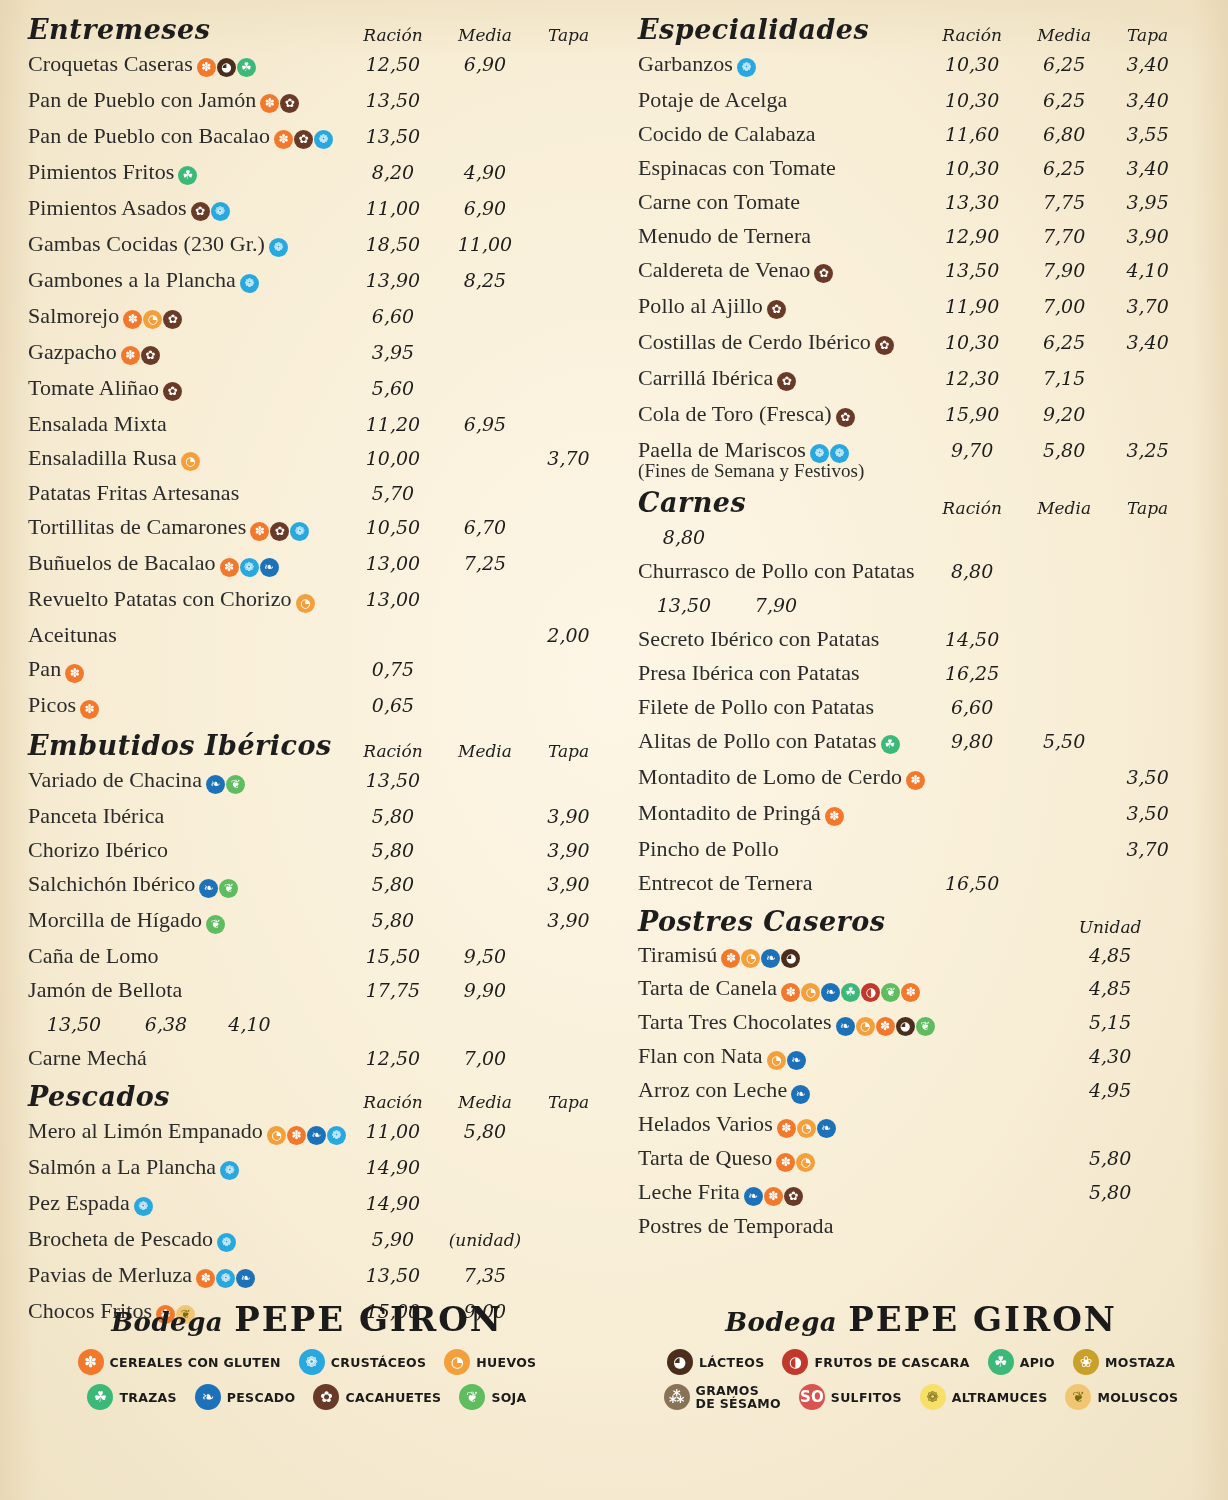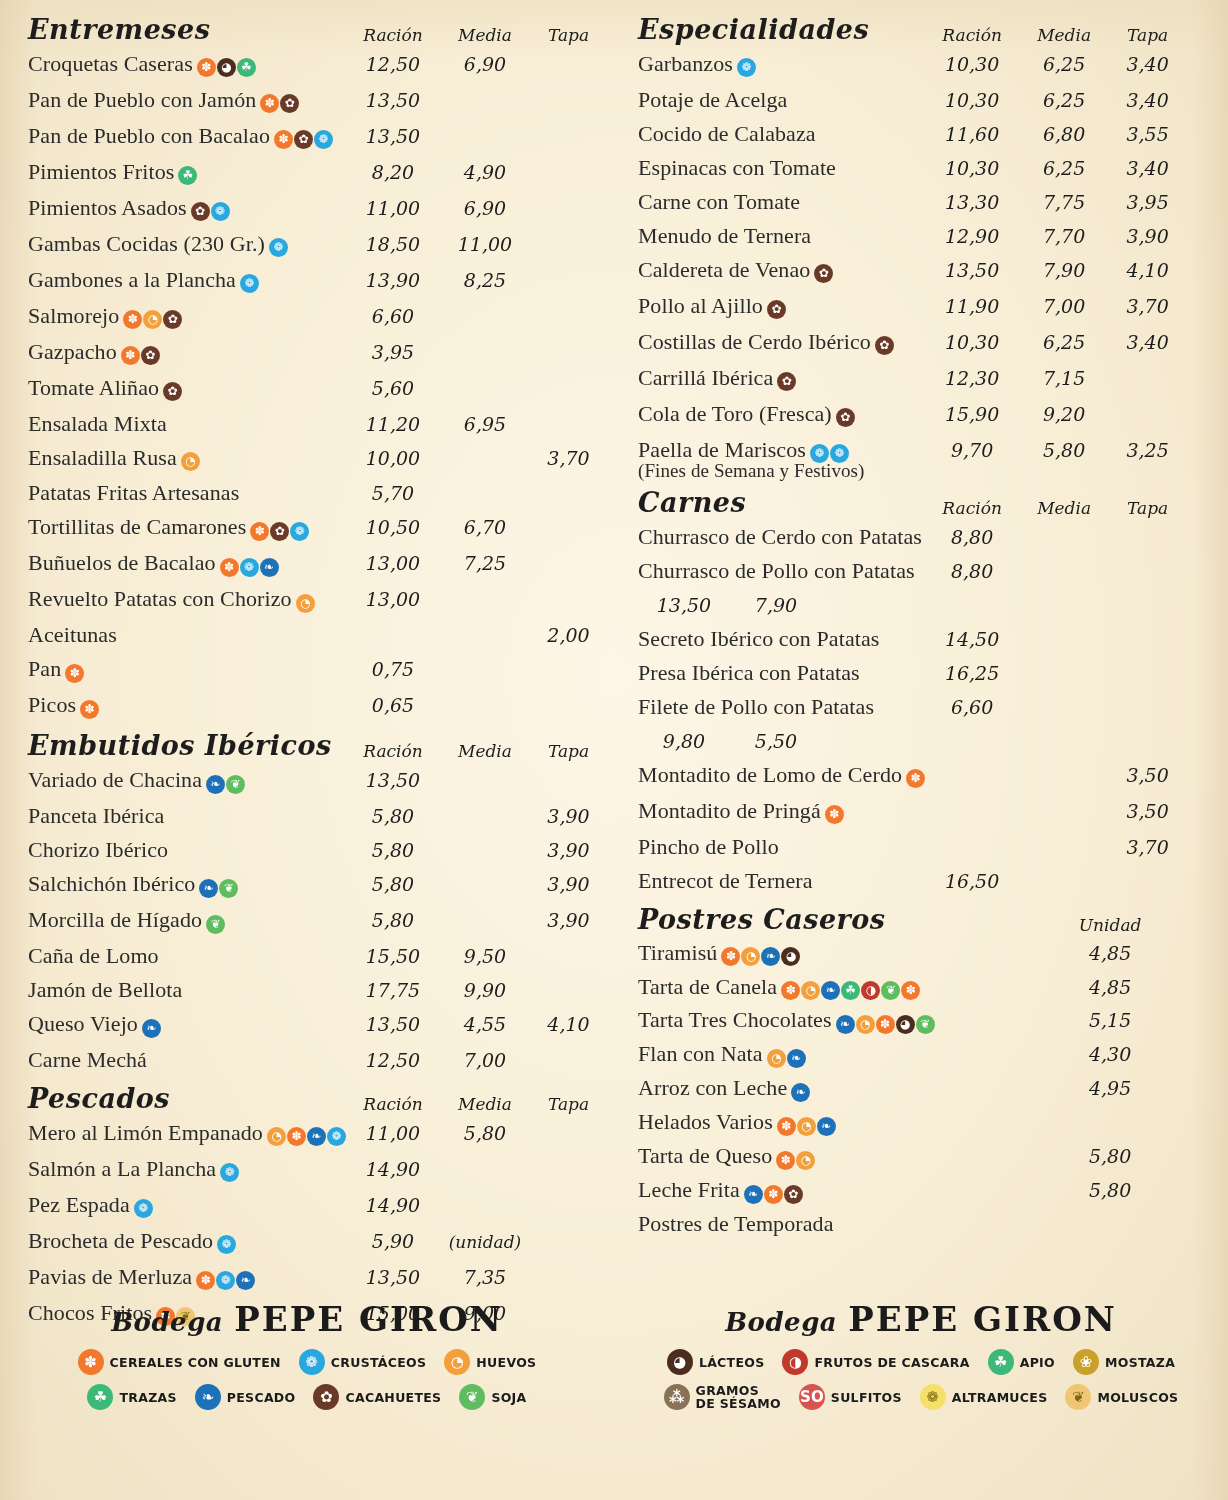--- a/index.html
+++ b/index.html
@@ -370,23 +370,22 @@
             <div class="price w-media">9,50</div>
             <div class="price w-tapa"></div>
           </div>
           <div class="row">
             <div class="name"><span>Jamón de Bellota</span></div>
             <div class="price w-racion">17,75</div>
             <div class="price w-media">9,90</div>
             <div class="price w-tapa"></div>
           </div>
           <div class="row">
-            <div class="name"><span>Queso Viejo</span><span class="alls"><span class="ic ic-pescado" data-glyph="❧"></span></span></div>
             <div class="price w-racion">13,50</div>
-            <div class="price w-media">4,55</div>
+            <div class="price w-media">6,38</div>
             <div class="price w-tapa">4,10</div>
           </div>
           <div class="row">
             <div class="name"><span>Carne Mechá</span></div>
             <div class="price w-racion">12,50</div>
             <div class="price w-media">7,00</div>
             <div class="price w-tapa"></div>
           </div>
         </div>
         <div class="section">
@@ -522,21 +521,20 @@
         <div class="section">
           <div class="sec-head">
             <div class="sec-title">Carnes</div>
             <div class="sec-cols">
               <div class="sec-col-label w-racion">Ración</div>
               <div class="sec-col-label w-media">Media</div>
               <div class="sec-col-label w-tapa">Tapa</div>
             </div>
           </div>
           <div class="row">
-            <div class="name"><span>Churrasco de Cerdo con Patatas</span></div>
             <div class="price w-racion">8,80</div>
             <div class="price w-media"></div>
             <div class="price w-tapa"></div>
           </div>
           <div class="row">
             <div class="name"><span>Churrasco de Pollo con Patatas</span></div>
             <div class="price w-racion">8,80</div>
             <div class="price w-media"></div>
             <div class="price w-tapa"></div>
           </div>
@@ -557,20 +555,21 @@
             <div class="price w-media"></div>
             <div class="price w-tapa"></div>
           </div>
           <div class="row">
             <div class="name"><span>Filete de Pollo con Patatas</span></div>
             <div class="price w-racion">6,60</div>
             <div class="price w-media"></div>
             <div class="price w-tapa"></div>
           </div>
           <div class="row">
+            <div class="name"><span>Alitas de Pollo con Patatas</span><span class="alls"><span class="ic ic-apio" data-glyph="☘"></span></span></div>
             <div class="price w-racion">9,80</div>
             <div class="price w-media">5,50</div>
             <div class="price w-tapa"></div>
           </div>
           <div class="row">
             <div class="name"><span>Montadito de Lomo de Cerdo</span><span class="alls"><span class="ic ic-gluten" data-glyph="✽"></span></span></div>
             <div class="price w-racion"></div>
             <div class="price w-media"></div>
             <div class="price w-tapa">3,50</div>
           </div>

